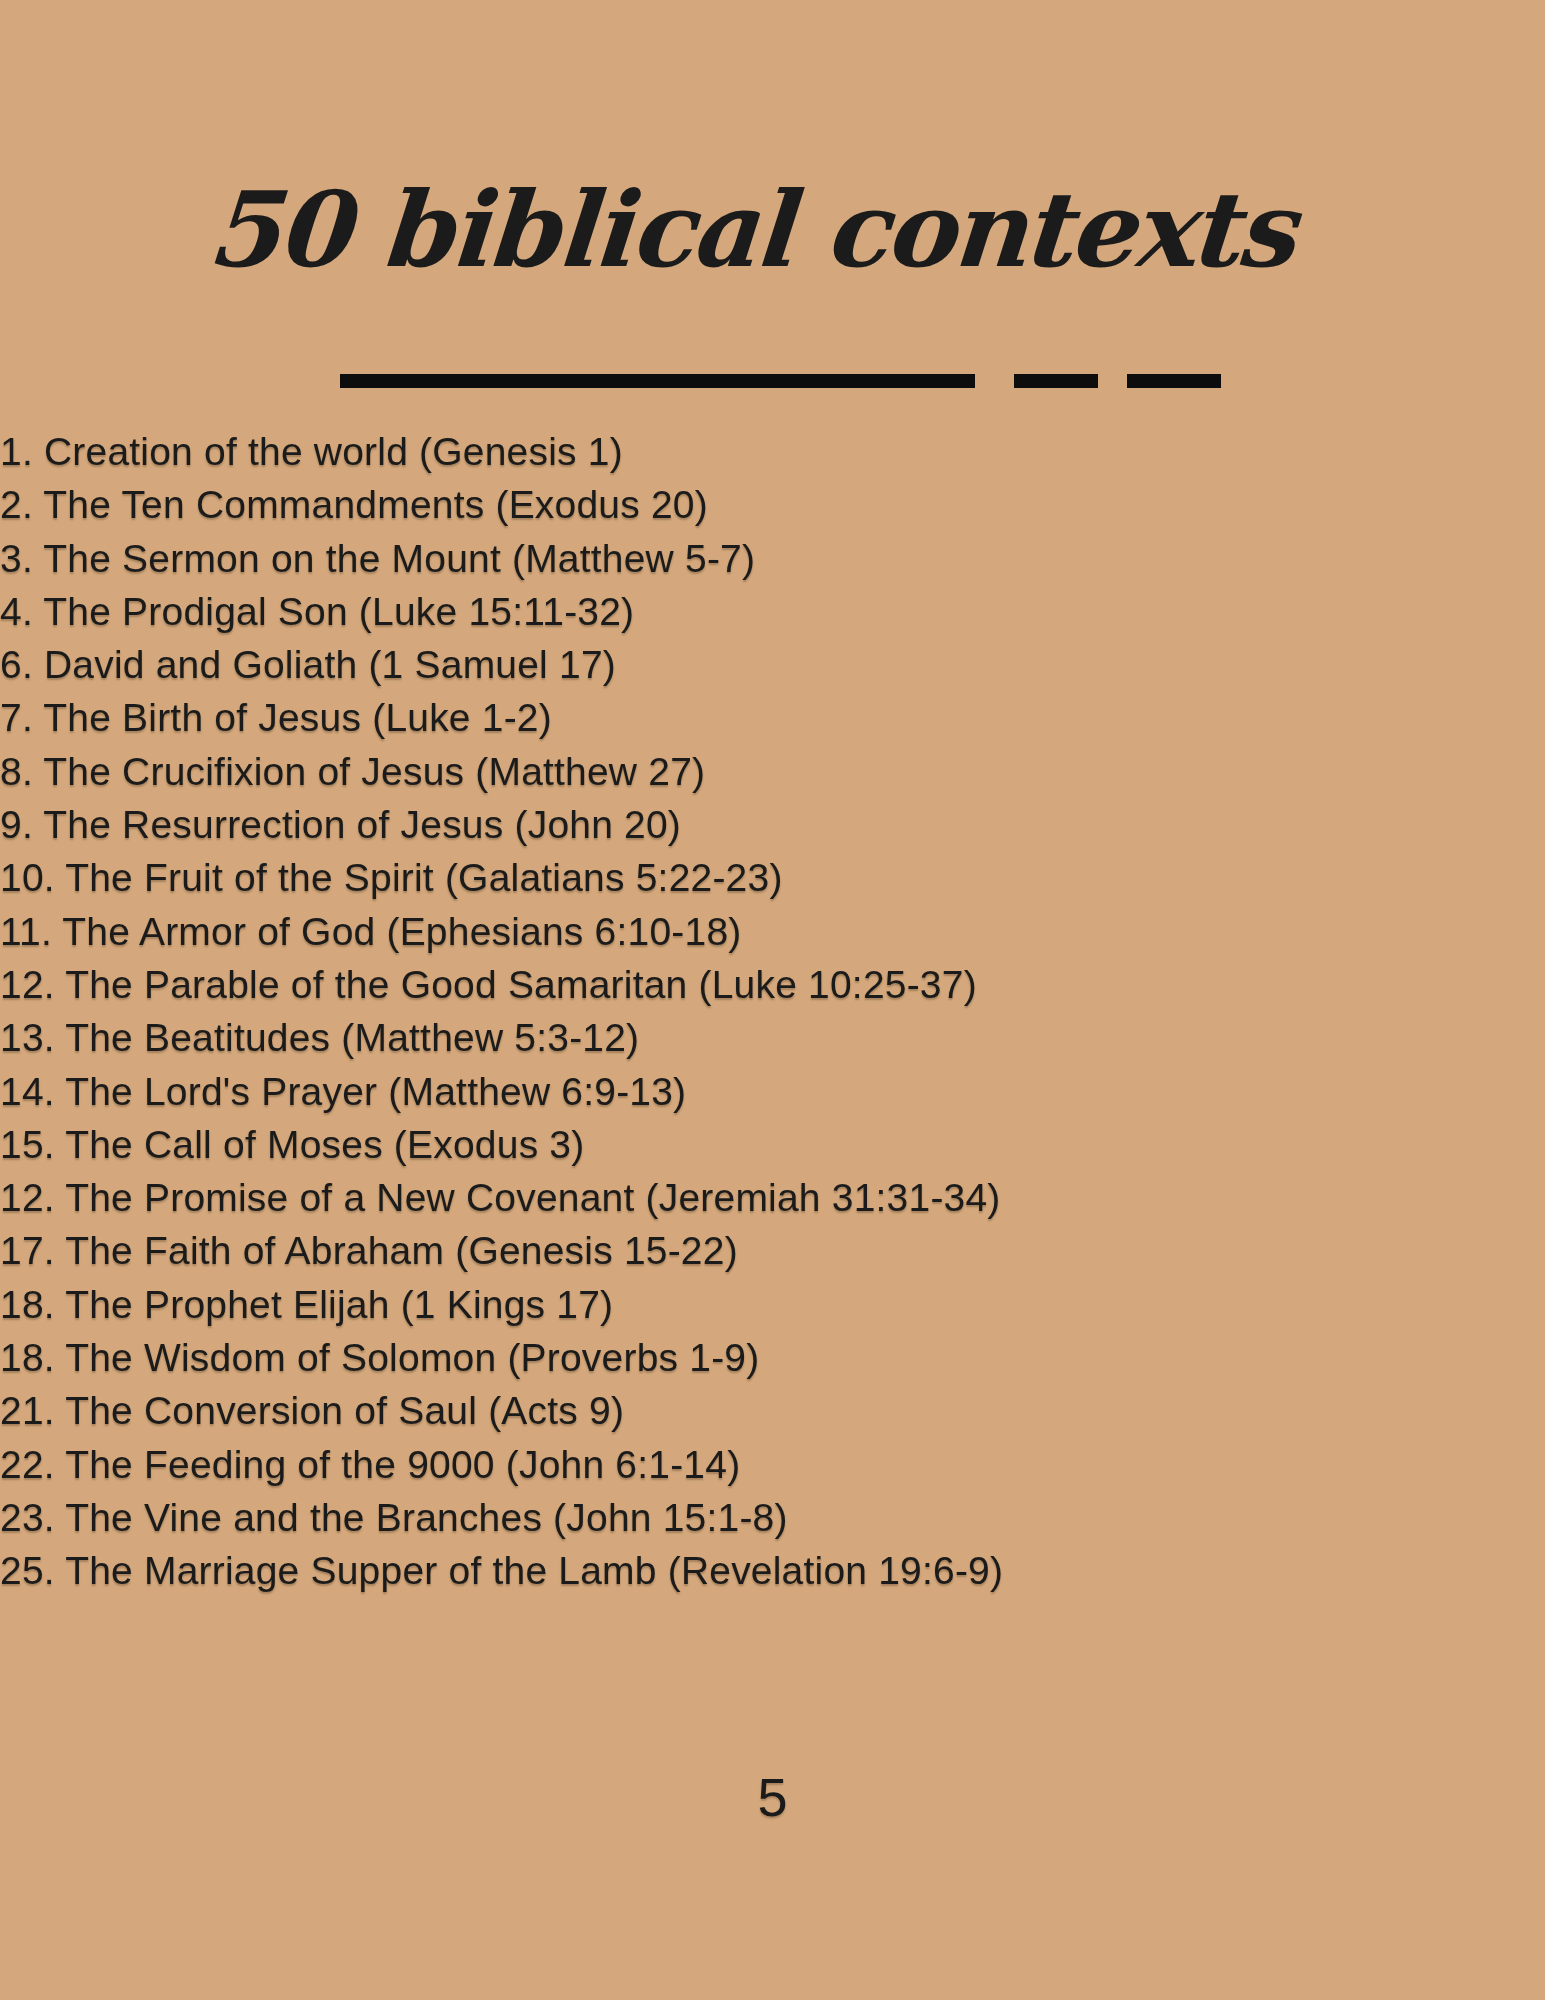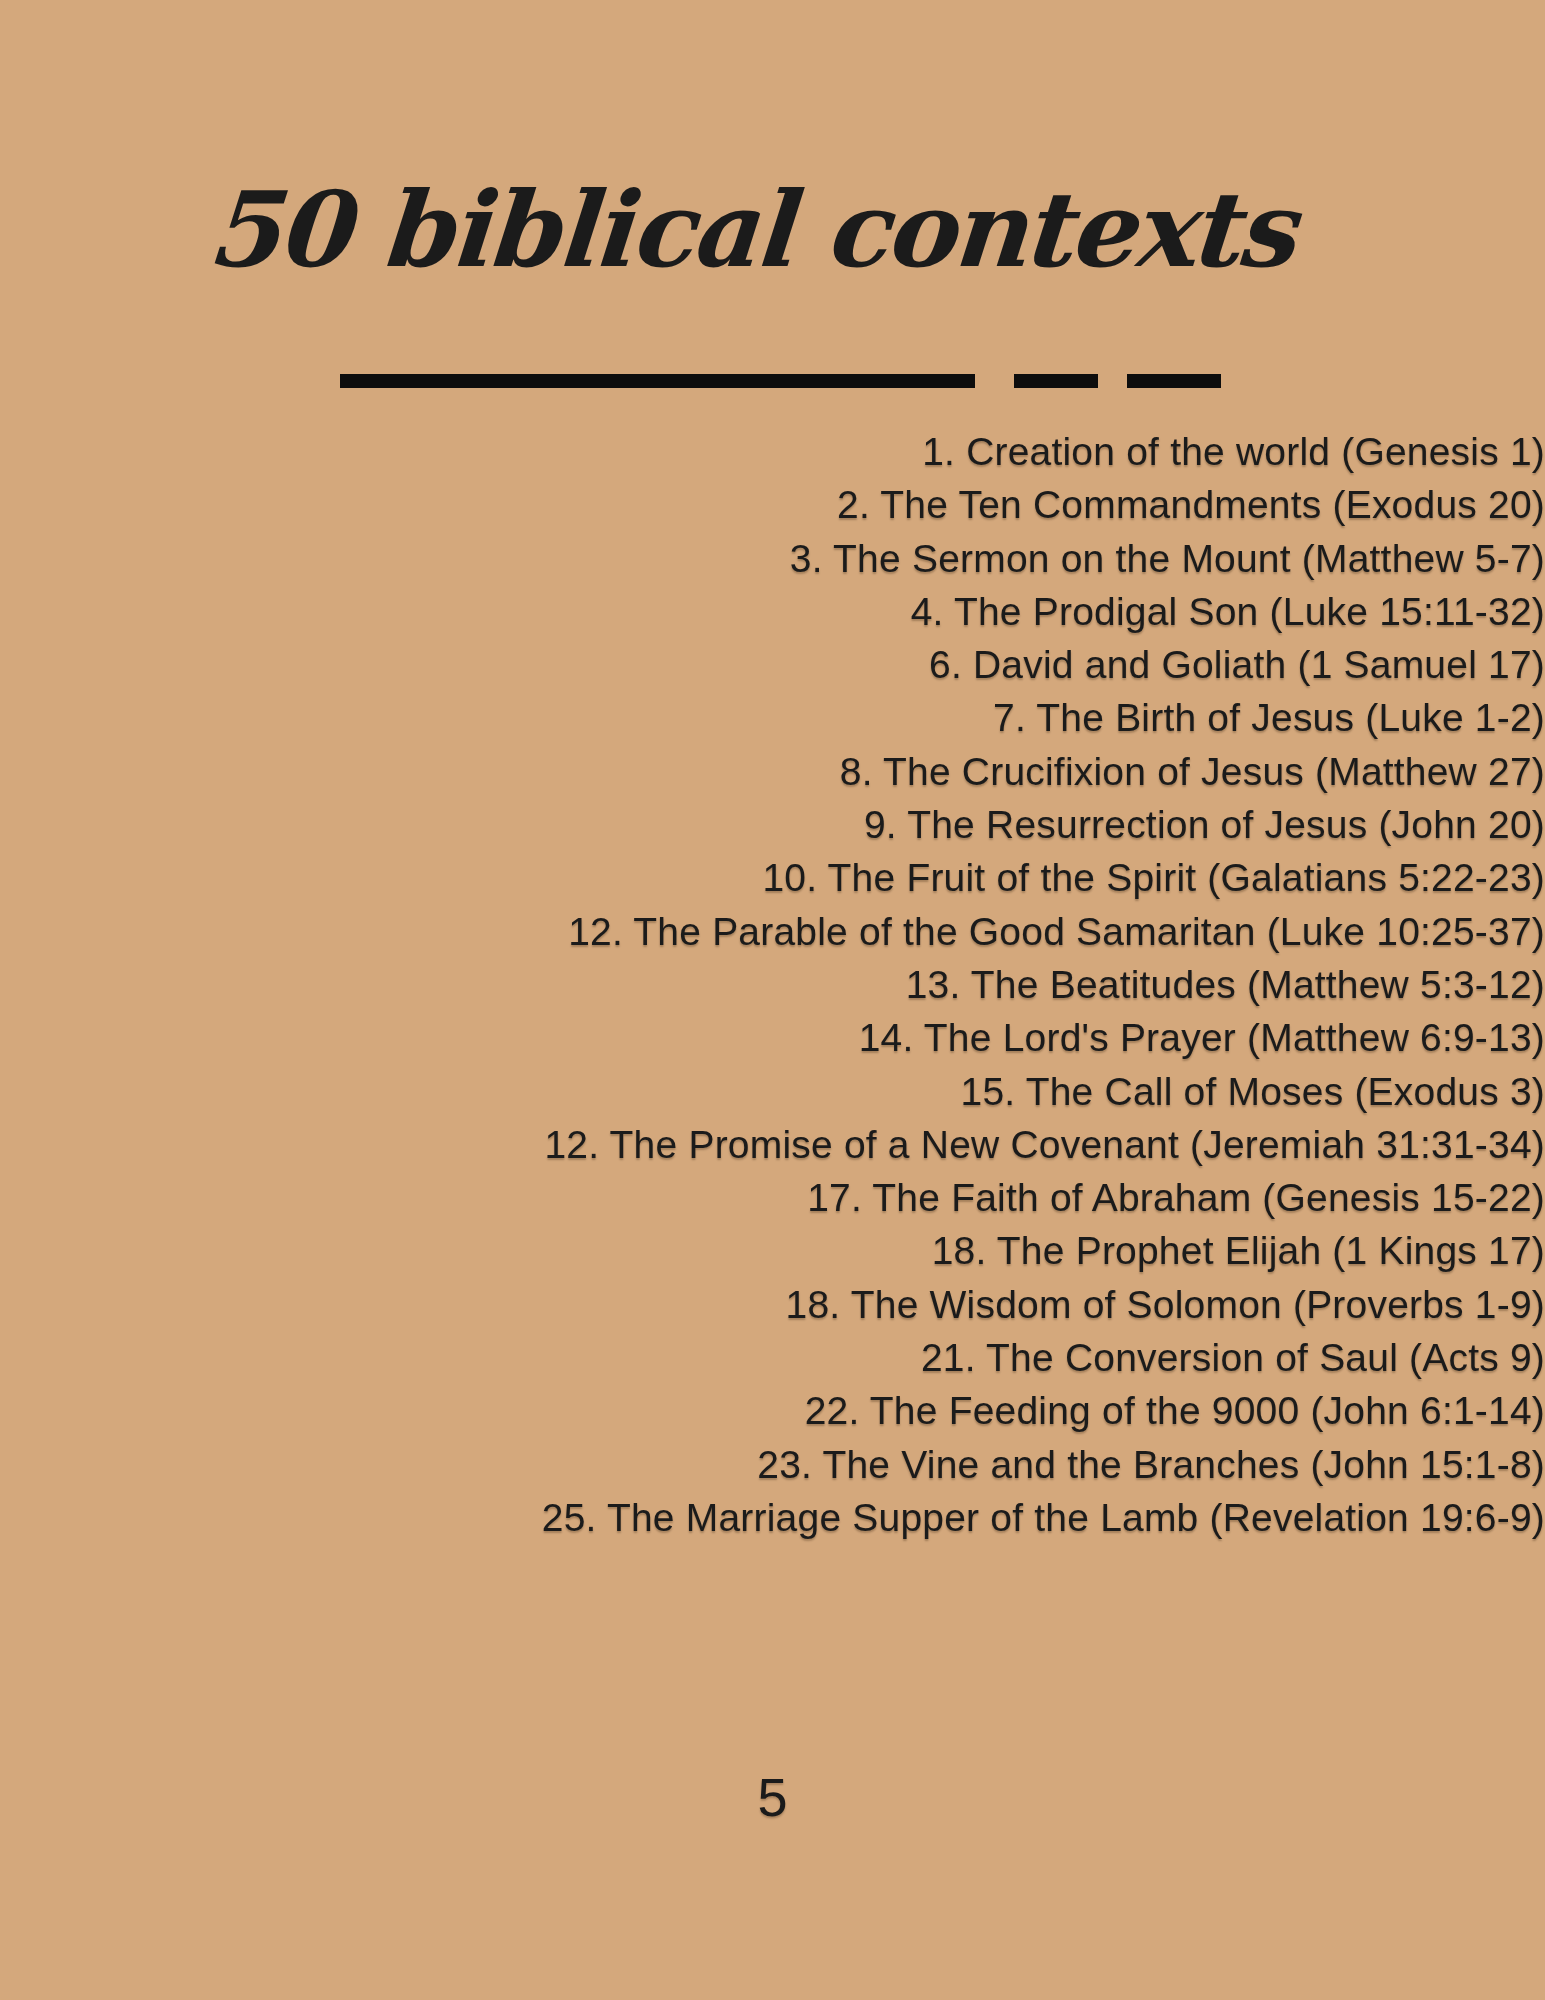--- a/index.html
+++ b/index.html
@@ -57,21 +57,21 @@
 
   
   .context-list {
     position: absolute;
     top: 425px;
     left: 0;
     width: 100%;
     margin: 0;
     padding: 0;
     list-style: none;
-    text-align: right;
+    text-align: left;
   }
   .context-list li {
     font-size: 39px;
     line-height: 53.3px;
     color: var(--ink);
     letter-spacing: 0.2px;
     text-shadow: 0 2px 2px rgba(40, 20, 0, 0.28);
     white-space: nowrap;
   }
 
@@ -107,20 +107,21 @@
   <ol class="context-list">
       <li>1. Creation of the world (Genesis 1)</li>
       <li>2. The Ten Commandments (Exodus 20)</li>
       <li>3. The Sermon on the Mount (Matthew 5-7)</li>
       <li>4. The Prodigal Son (Luke 15:11-32)</li>
       <li>6. David and Goliath (1 Samuel 17)</li>
       <li>7. The Birth of Jesus (Luke 1-2)</li>
       <li>8. The Crucifixion of Jesus (Matthew 27)</li>
       <li>9. The Resurrection of Jesus (John 20)</li>
       <li>10. The Fruit of the Spirit (Galatians 5:22-23)</li>
+      <li>11. The Armor of God (Ephesians 6:10-18)</li>
       <li>12. The Parable of the Good Samaritan (Luke 10:25-37)</li>
       <li>13. The Beatitudes (Matthew 5:3-12)</li>
       <li>14. The Lord's Prayer (Matthew 6:9-13)</li>
       <li>15. The Call of Moses (Exodus 3)</li>
       <li>12. The Promise of a New Covenant (Jeremiah 31:31-34)</li>
       <li>17. The Faith of Abraham (Genesis 15-22)</li>
       <li>18. The Prophet Elijah (1 Kings 17)</li>
       <li>18. The Wisdom of Solomon (Proverbs 1-9)</li>
       <li>21. The Conversion of Saul (Acts 9)</li>
       <li>22. The Feeding of the 9000 (John 6:1-14)</li>

